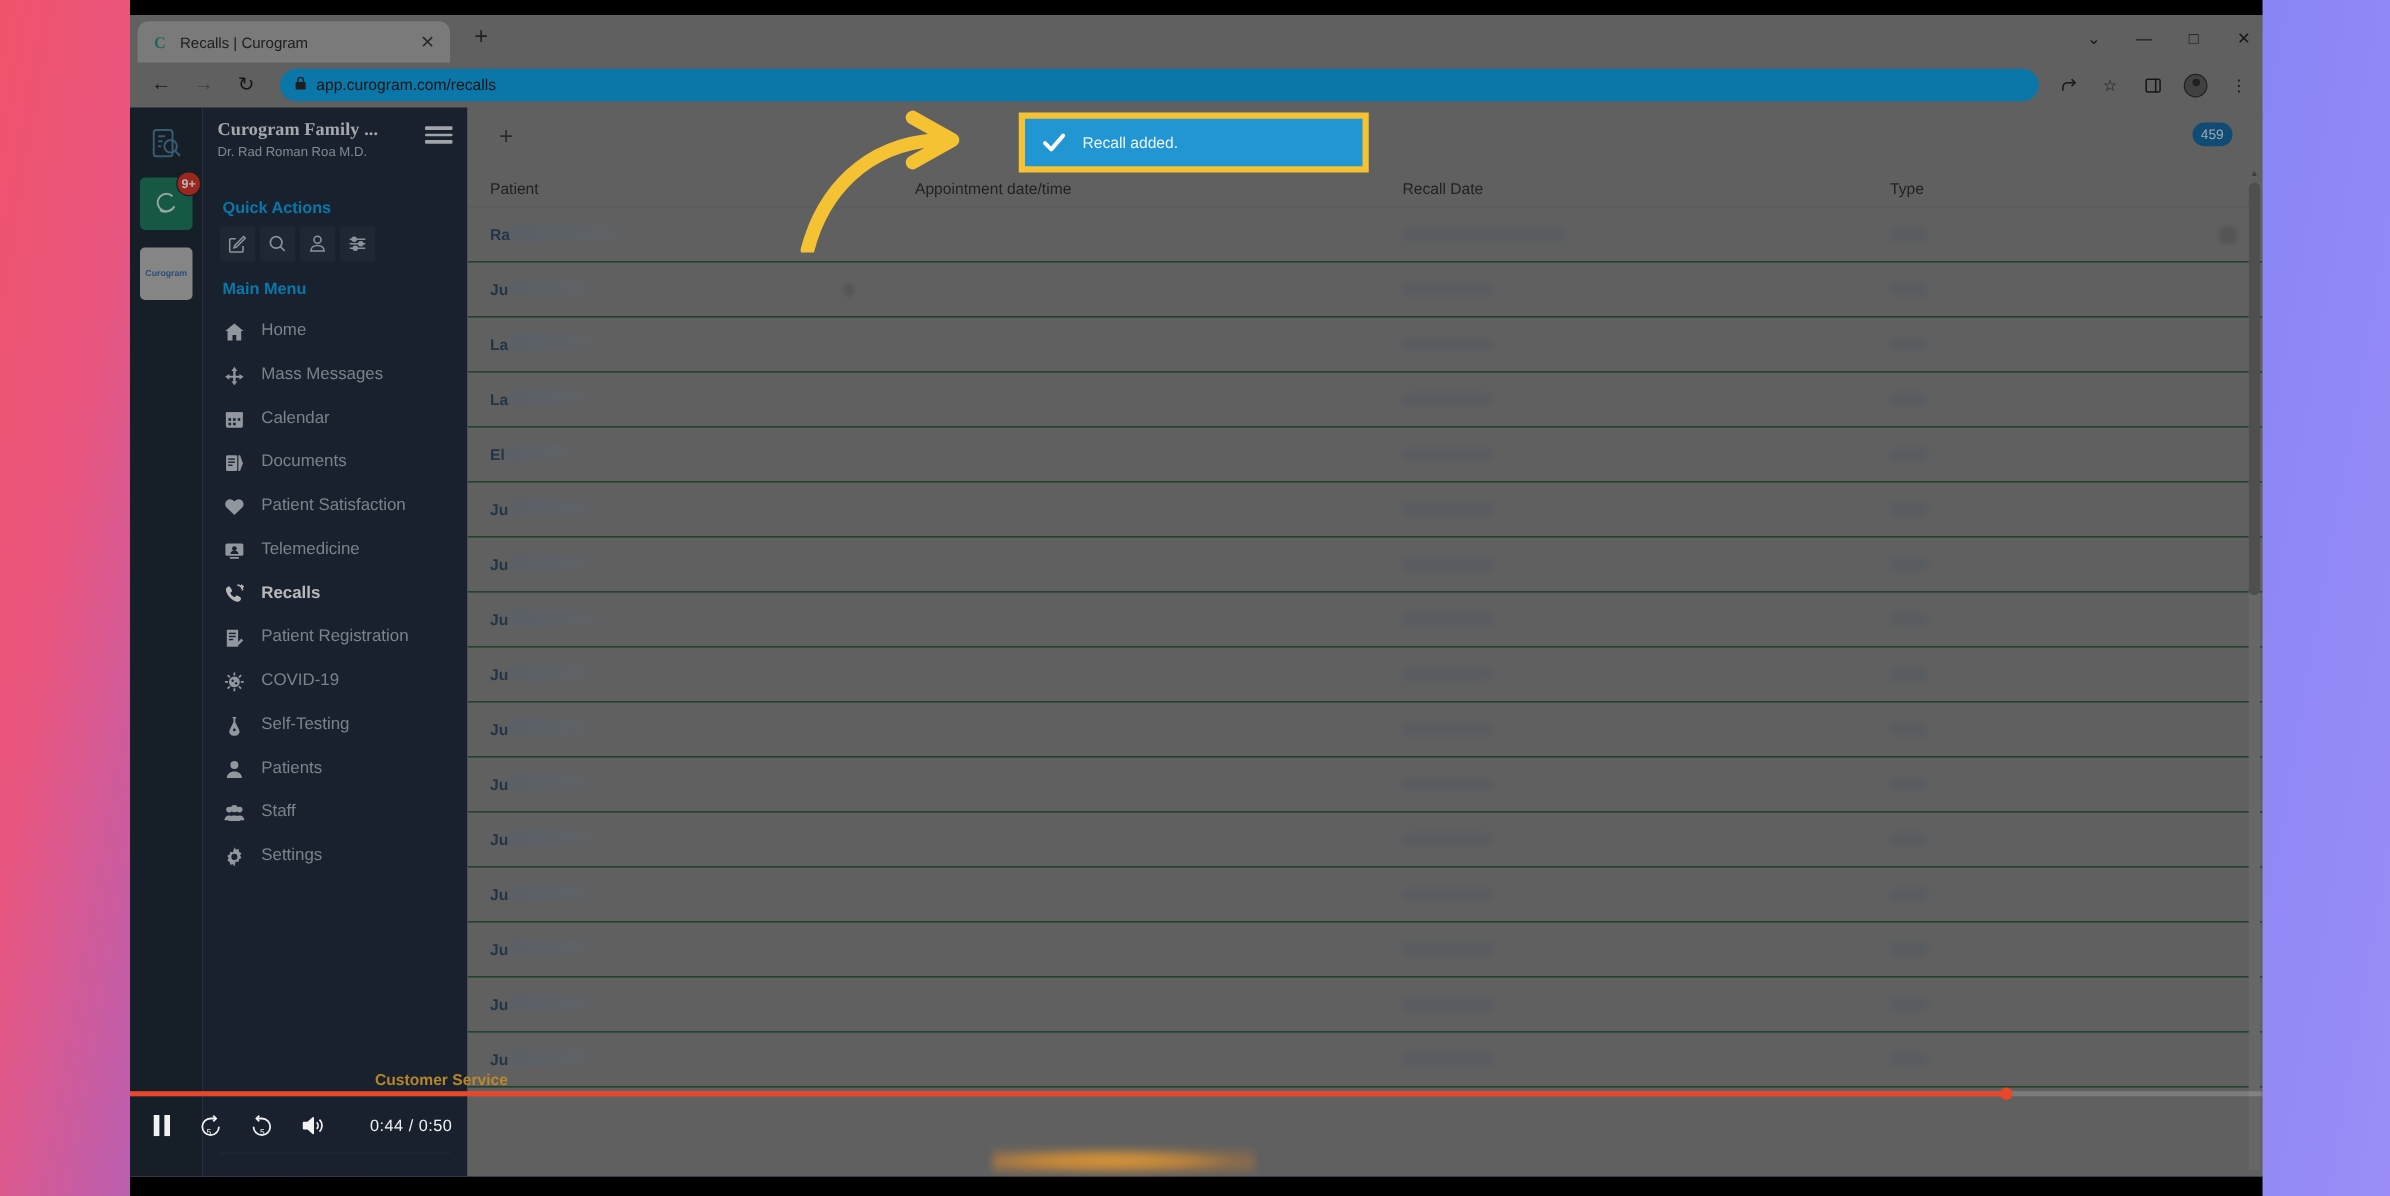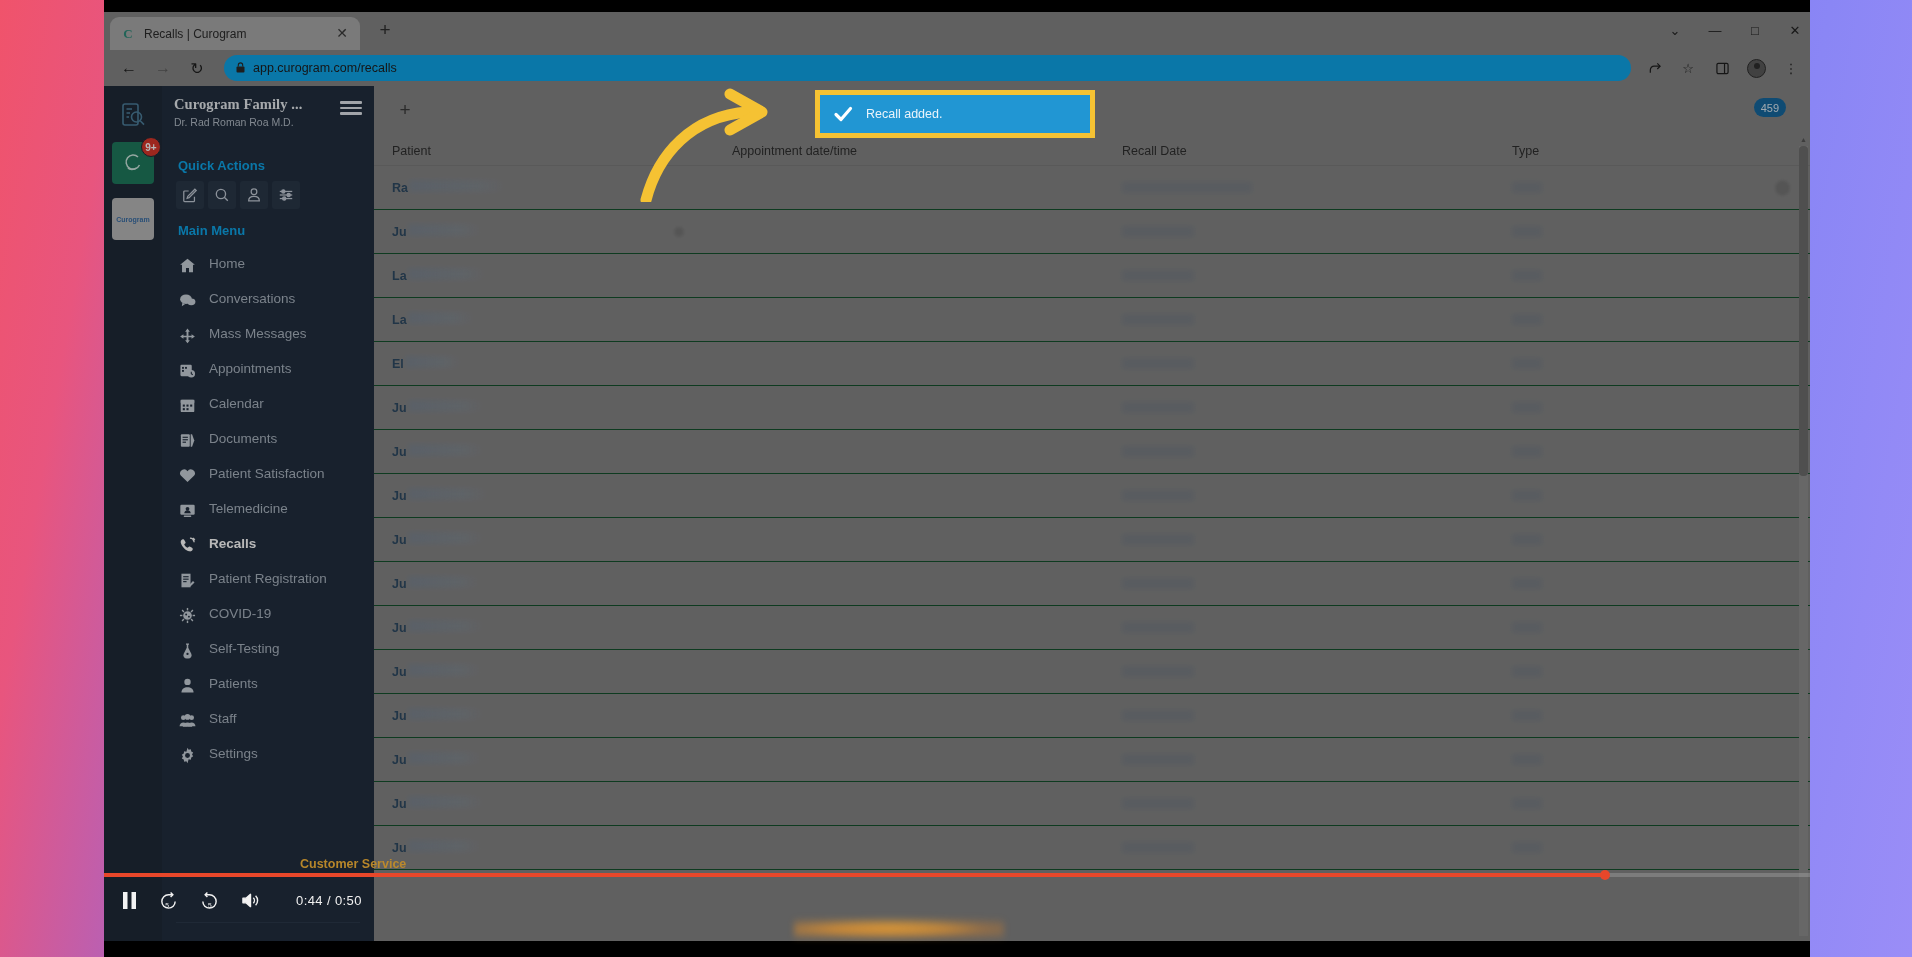--- a/index.html
+++ b/index.html
@@ -504,47 +504,24 @@
             <span class="mi-icon">
               <svg width="17" height="17" viewBox="0 0 18 18" fill="currentColor">
                 <path d="M9 1.8 1.2 8.2h2v8h4.2v-4.6h3.2v4.6h4.2v-8h2z"></path>
               </svg>
             </span>
             <span>Home</span>
           </div>
           <div class="menu-item">
             <span class="mi-icon">
               <svg width="17" height="17" viewBox="0 0 18 18" fill="currentColor">
-                <ellipse cx="7.4" cy="7.6" rx="6.2" ry="5"></ellipse>
-                <path d="M3.6 11.5 3 15l3.6-2.3z"></path>
-                <ellipse cx="13" cy="10.4" rx="4.4" ry="3.6"></ellipse>
-              </svg>
-            </span>
-            <span>Conversations</span>
-          </div>
-          <div class="menu-item">
-            <span class="mi-icon">
-              <svg width="17" height="17" viewBox="0 0 18 18" fill="currentColor">
                 <path d="M9 1.5 11.5 5H10v4.2h3.3V7.6L16.8 10 13.3 12.4V10.8H10V14h1.5L9 17.2 6.5 14H8v-3.2H4.7v1.6L1.2 10 4.7 7.6v1.6H8V5H6.5z"></path>
               </svg>
             </span>
             <span>Mass Messages</span>
-          </div>
-          <div class="menu-item">
-            <span class="mi-icon">
-              <svg width="17" height="17" viewBox="0 0 18 18" fill="currentColor">
-                <rect x="1.5" y="3" width="12" height="12" rx="1.2"></rect>
-                <rect x="3.2" y="5.2" width="2" height="2" fill="#222f3f"></rect>
-                <rect x="6.4" y="5.2" width="2" height="2" fill="#222f3f"></rect>
-                <rect x="3.2" y="8.4" width="2" height="2" fill="#222f3f"></rect>
-                <circle cx="13" cy="12.4" r="4" fill="currentColor"></circle>
-                <path d="M13 10.2v2.3l1.6 1" stroke="#222f3f" stroke-width="1.1" fill="none"></path>
-              </svg>
-            </span>
-            <span>Appointments</span>
           </div>
           <div class="menu-item">
             <span class="mi-icon">
               <svg width="17" height="17" viewBox="0 0 18 18" fill="currentColor">
                 <rect x="1.8" y="3" width="14.4" height="13" rx="1.3"></rect>
                 <rect x="1.8" y="3" width="14.4" height="3.2" fill="currentColor"></rect>
                 <rect x="4" y="8" width="2.2" height="2.2" fill="#222f3f"></rect>
                 <rect x="7.9" y="8" width="2.2" height="2.2" fill="#222f3f"></rect>
                 <rect x="11.8" y="8" width="2.2" height="2.2" fill="#222f3f"></rect>
                 <rect x="4" y="11.8" width="2.2" height="2.2" fill="#222f3f"></rect>

